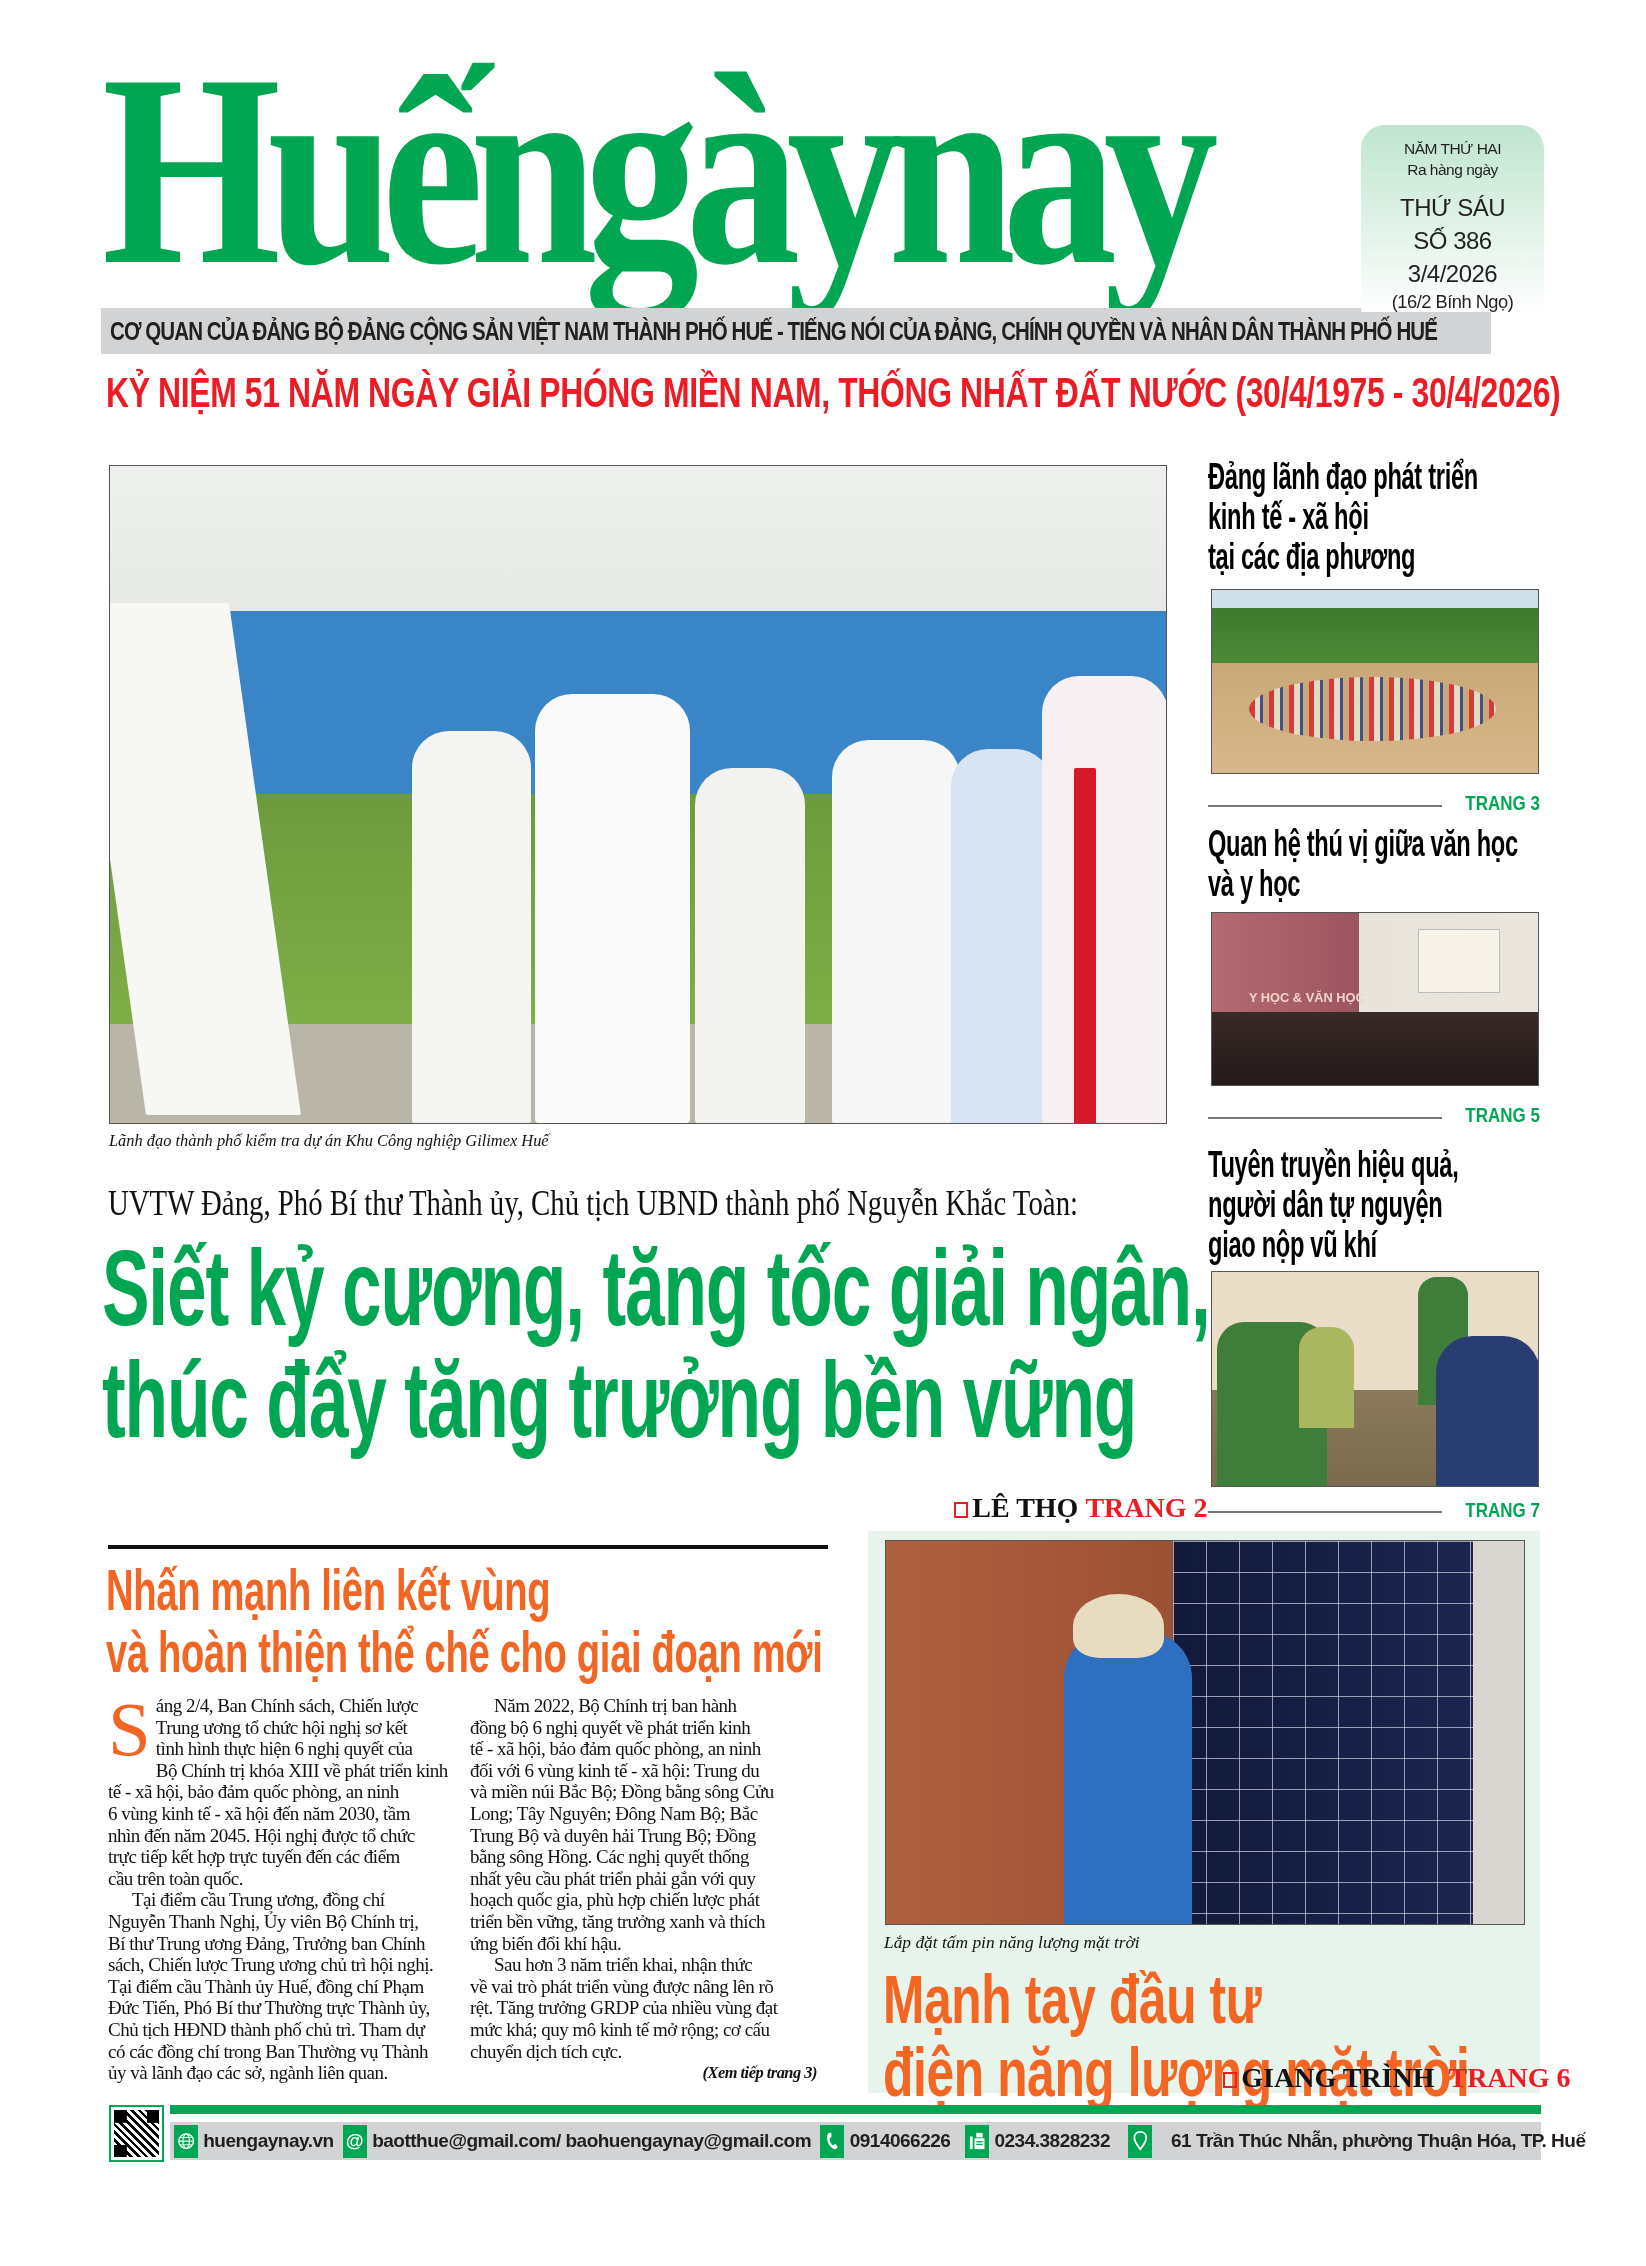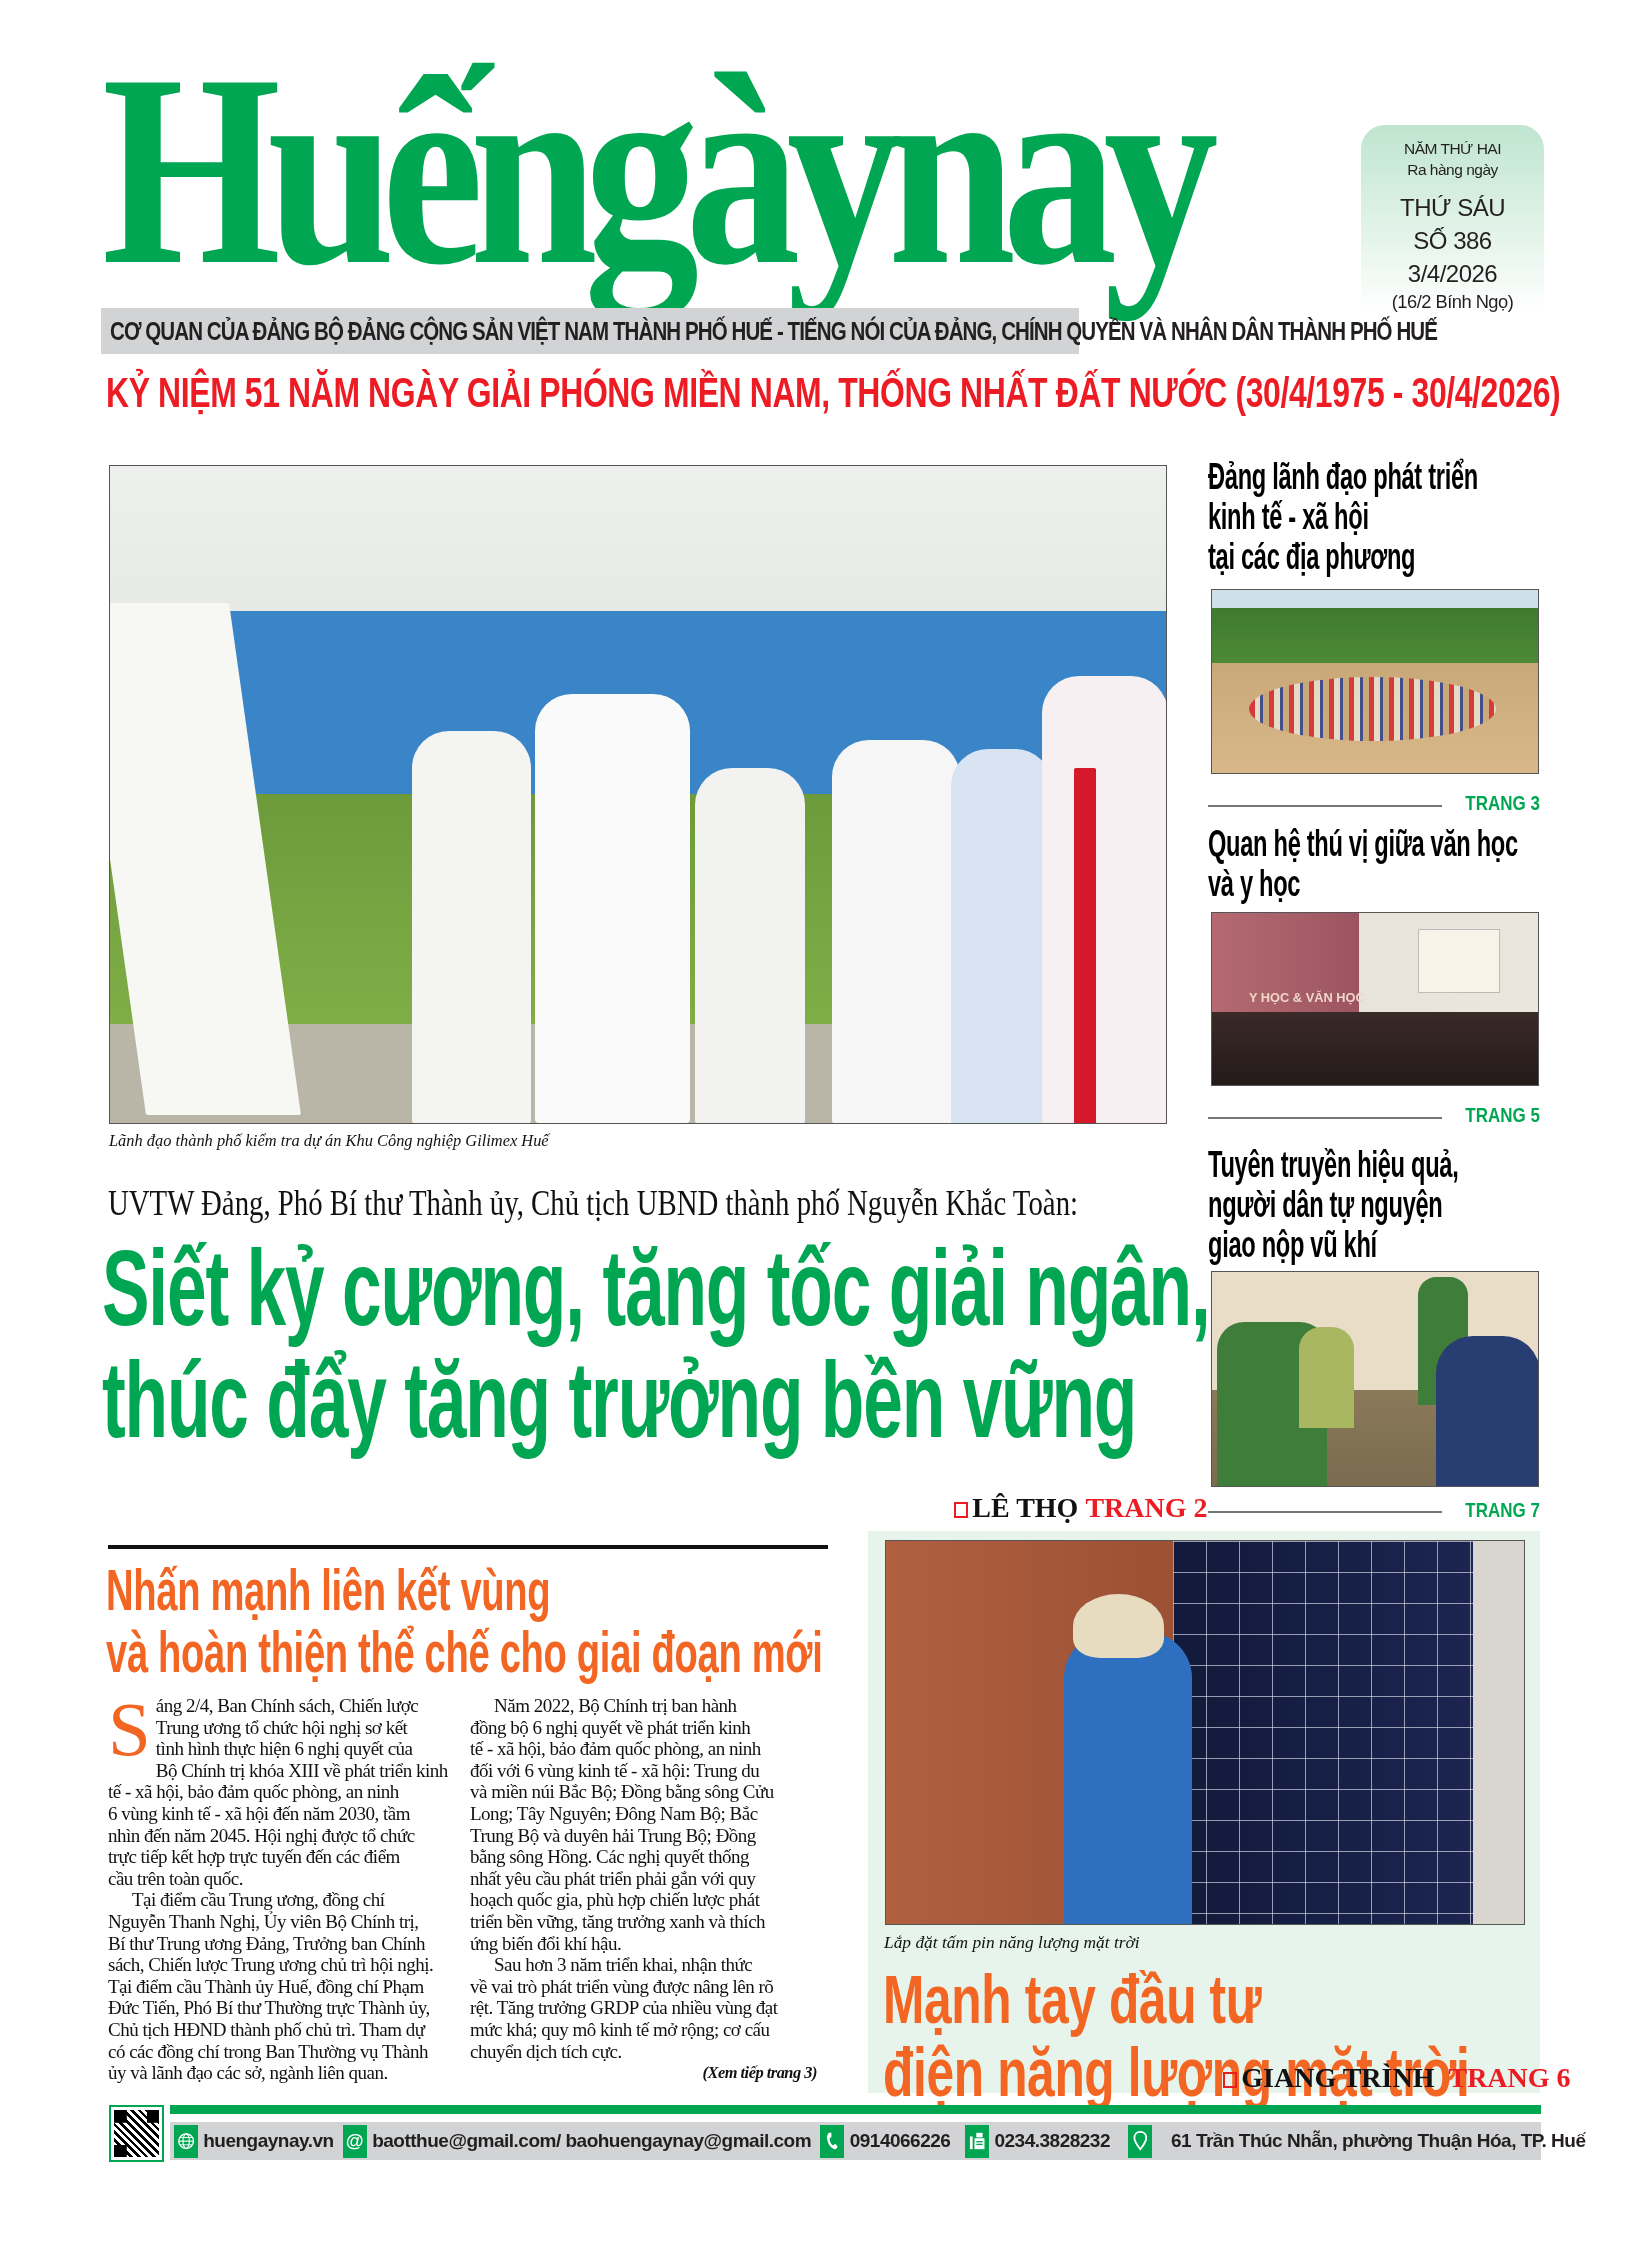--- a/index.html
+++ b/index.html
@@ -9,21 +9,21 @@
 
   
   .masthead {
     left: 102px; top: 37px; width: 1243px; height: 265px;
     font-family: "Liberation Serif", serif; font-weight: bold;
     color: #00a651; font-size: 274px; line-height: 265px;
     letter-spacing: -16.4px; white-space: nowrap;
     transform: scaleX(0.84); transform-origin: left top;
   }
   .tagline-band {
-    left: 101px; top: 308px; width: 978px; height: 46px;
+    left: 101px; top: 308px; width: 1390px; height: 46px;
     background: #d1d3d4; display: flex; align-items: center; padding-left: 9.1px;
   }
   .tagline {
     font-family: "Liberation Sans", sans-serif; font-weight: bold; font-size: 25px;
     color: #231f20; white-space: nowrap; letter-spacing: -1.1px;
     transform: scaleX(0.82); transform-origin: left center;
   }
   .info-box {
     left: 1361px; top: 125px; width: 183px; height: 187px;
     border-radius: 24px 24px 0 0;

